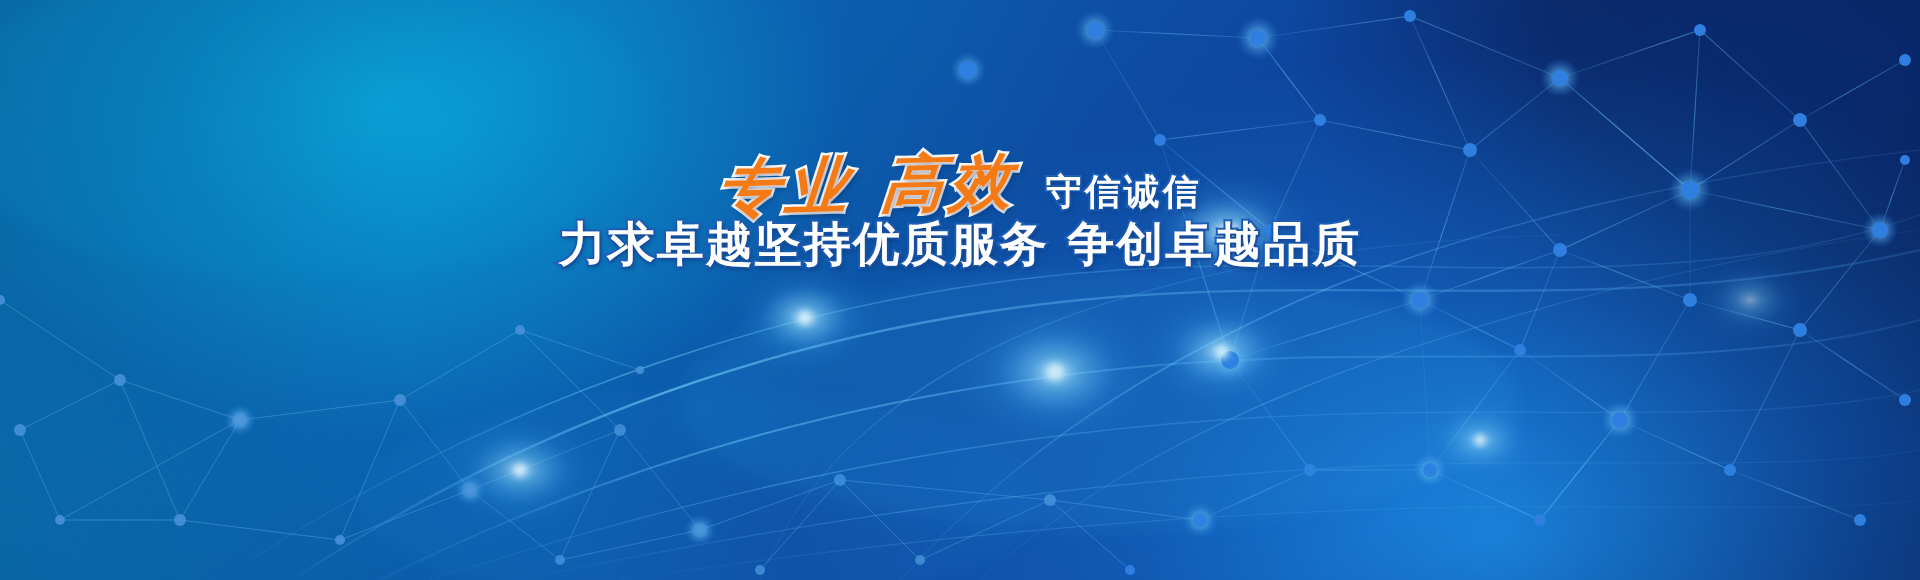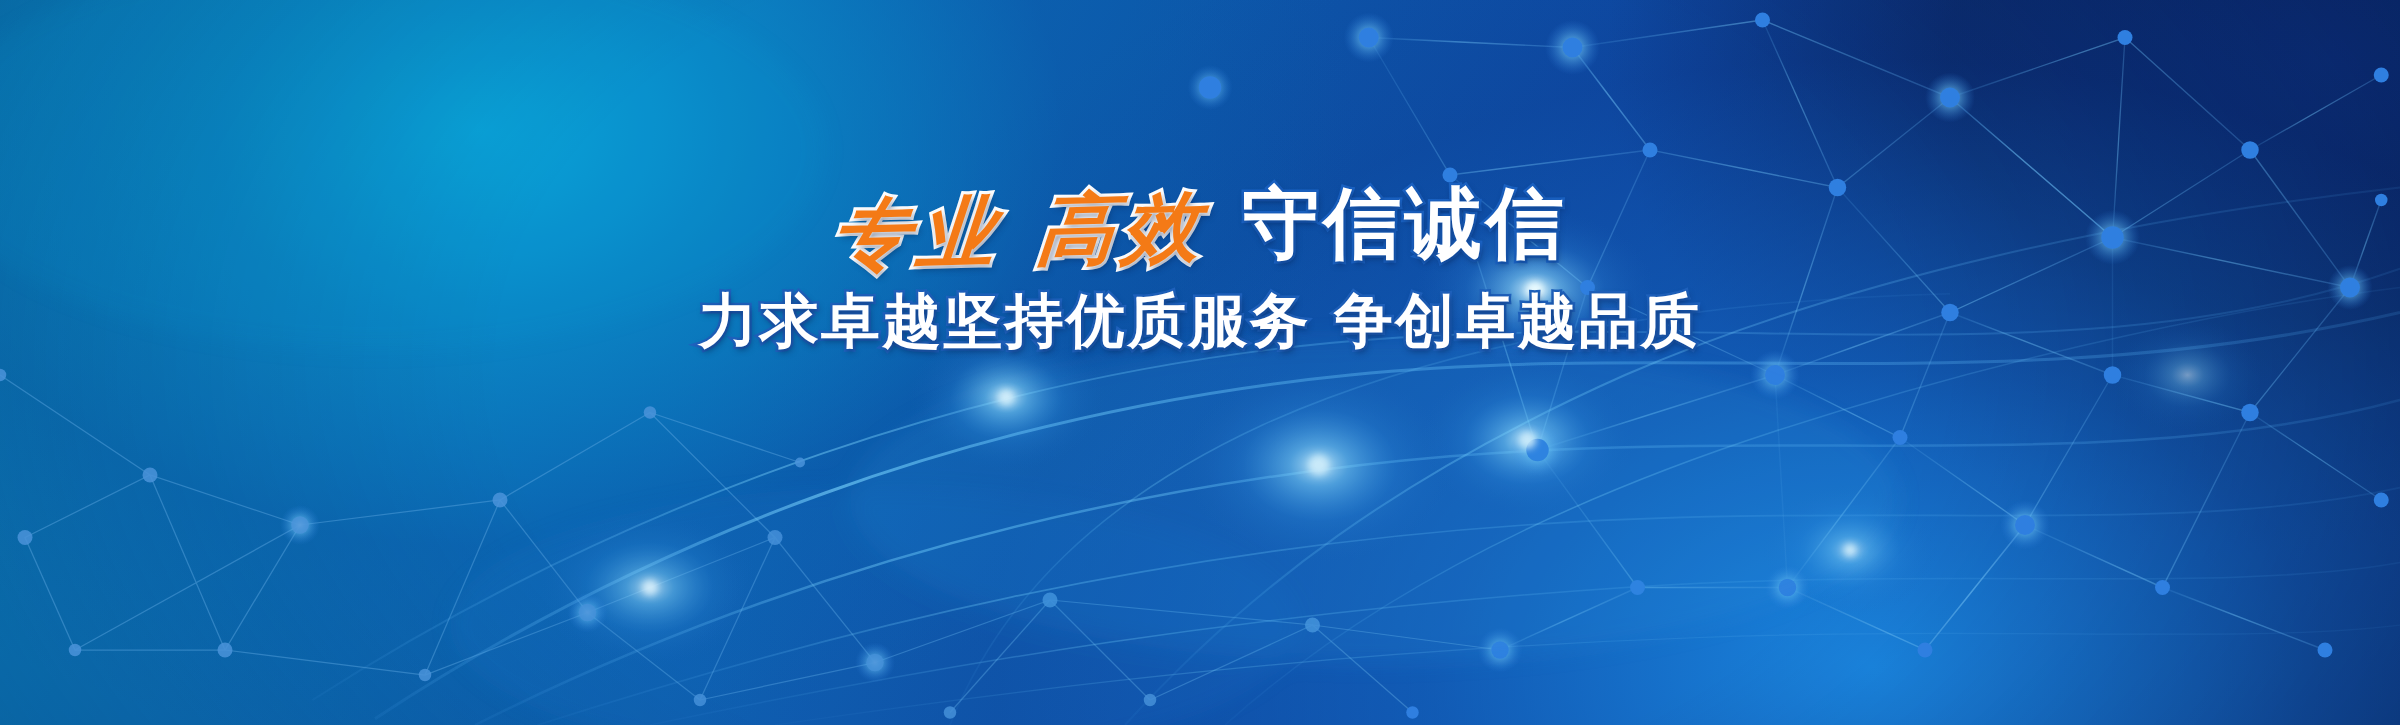--- a/index.html
+++ b/index.html
@@ -81,35 +81,35 @@
     padding-right: 18px;
   }
 
   .brush-inner {
     display: inline-block;
   }
 
   .tagline-white {
     font-family: "DejaVu Sans", "Liberation Sans", sans-serif;
     font-weight: bold;
-    font-size: 62px;
+    font-size: 36px;
     color: #ffffff;
     letter-spacing: 3px;
     -webkit-text-stroke: 4px #1b63c4;
     paint-order: stroke fill;
     text-shadow:
       0 0 1px #1b63c4,
       1px 2px 5px rgba(4,26,70,0.5);
     display: inline-block;
     padding-bottom: 6px;
     padding-left: 10px;
   }
 
   #subline-row {
-    margin-top: 18px;
+    margin-top: 4px;
     line-height: 1;
   }
 
   .subline-white {
     font-family: "DejaVu Sans", "Liberation Sans", sans-serif;
     font-weight: bold;
     font-size: 47px;
     color: #ffffff;
     letter-spacing: 2px;
     -webkit-text-stroke: 4px #1f62bd;

